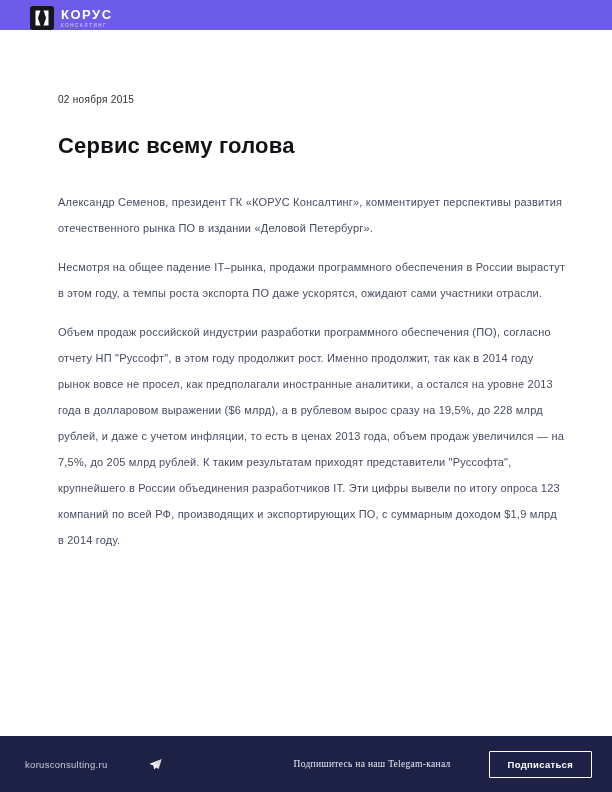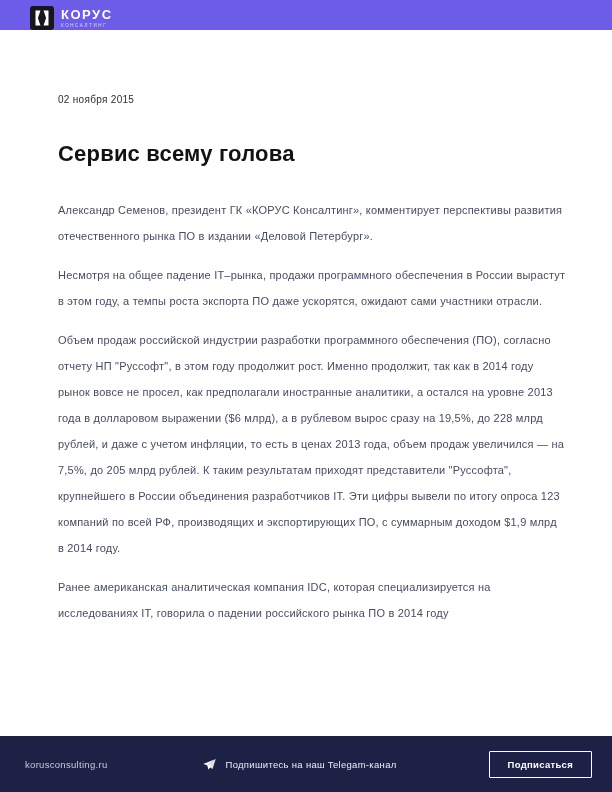--- a/index.html
+++ b/index.html
@@ -27,35 +27,35 @@
   .logo-sub { color: rgba(255,255,255,0.75); font-size: 4.5px; letter-spacing: 1.6px; margin-top: 3px; }
   .btn-outline-header {
     background: transparent; border: 1.5px solid rgba(255,255,255,0.95);
     color: #ffffff; font-family: inherit; font-size: 9.5px; font-weight: 600;
     padding: 6px 22px; border-radius: 1px; cursor: pointer; letter-spacing: 0.3px;
   }
 
   
   .content { flex: 1 1 auto; padding: 40px 46px 0 58px; }
   .date { font-size: 10px; color: #2c2c34; letter-spacing: 0.3px; margin-top: 24px; }
-  .title { font-size: 22px; font-weight: 800; color: #121216; margin-top: 36px; letter-spacing: 0.2px; }
+  .title { font-size: 22px; font-weight: 800; color: #121216; margin-top: 28px; letter-spacing: 0.2px; }
   .body-text { margin-top: 30px; }
   .body-text p {
     font-size: 11px; line-height: 26px; color: #474c61;
     letter-spacing: 0.2px; margin-bottom: 13px;
   }
 
   
   .footer {
     position: absolute; left: 0; right: 0; bottom: 0; height: 56px;
     background: #1C2145; display: flex; align-items: center;
     padding: 0 20px 0 25px;
   }
   .footer-site { color: #c9ccd9; font-size: 9.5px; letter-spacing: 0.3px; }
-  .footer-center { flex: 1; display: flex; align-items: center; justify-content: center; gap: 9px; padding-left: 40px; }
+  .footer-center { flex: 1; display: flex; align-items: center; justify-content: space-between; gap: 9px; padding-left: 40px; font-family: Liberation Serif, serif; }
   .tg-icon { width: 15px; height: 15px; display: inline-flex; }
   .footer-tg-text { color: #eceef5; font-size: 9.5px; letter-spacing: 0.3px; }
   .btn-outline-footer {
     background: transparent; border: 1.5px solid #ffffff; color: #ffffff;
     font-family: inherit; font-size: 9.5px; font-weight: bold;
     padding: 7px 18px; border-radius: 1px; cursor: pointer; letter-spacing: 0.3px;
     margin-left: 38px;
   }
 </style>
 </head>
@@ -78,21 +78,20 @@
     </div>
   </div>
 
   <div class="content">
     <div class="date">02 ноября 2015</div>
     <h1 class="title">Сервис всему голова</h1>
     <div class="body-text">
       <p>Александр Семенов, президент ГК «КОРУС Консалтинг», комментирует перспективы развития отечественного рынка ПО в издании «Деловой Петербург».</p>
       <p>Несмотря на общее падение IT–рынка, продажи программного обеспечения в России вырастут в этом году, а темпы роста экспорта ПО даже ускорятся, ожидают сами участники отрасли.</p>
       <p>Объем продаж российской индустрии разработки программного обеспечения (ПО), согласно отчету НП "Руссофт", в этом году продолжит рост. Именно продолжит, так как в 2014 году рынок вовсе не просел, как предполагали иностранные аналитики, а остался на уровне 2013 года в долларовом выражении ($6 млрд), а в рублевом вырос сразу на 19,5%, до 228 млрд рублей, и даже с учетом инфляции, то есть в ценах 2013 года, объем продаж увеличился — на 7,5%, до 205 млрд рублей. К таким результатам приходят представители "Руссофта", крупнейшего в России объединения разработчиков IT. Эти цифры вывели по итогу опроса 123 компаний по всей РФ, производящих и экспортирующих ПО, с суммарным доходом $1,9 млрд в 2014 году.</p>
-      <p>Ранее американская аналитическая компания IDC, которая специализируется на исследованиях IT, говорила о падении российского рынка ПО в 2014 году</p>
     </div>
   </div>
 
   <div class="footer">
     <span class="footer-site">korusconsulting.ru</span>
     <span class="footer-center">
       <span class="tg-icon">
         <svg width="15" height="15" viewBox="0 0 24 24">
           <path d="M22 3 L2 11 L8.5 13 L10.5 20 L13.5 15.5 L14 11 L8.5 13" fill="#ffffff"></path>
           <path d="M22 3 L8.5 13 L10.5 20 L12.2 16.2 L17 19 Z" fill="#ffffff" opacity="0.85"></path>

